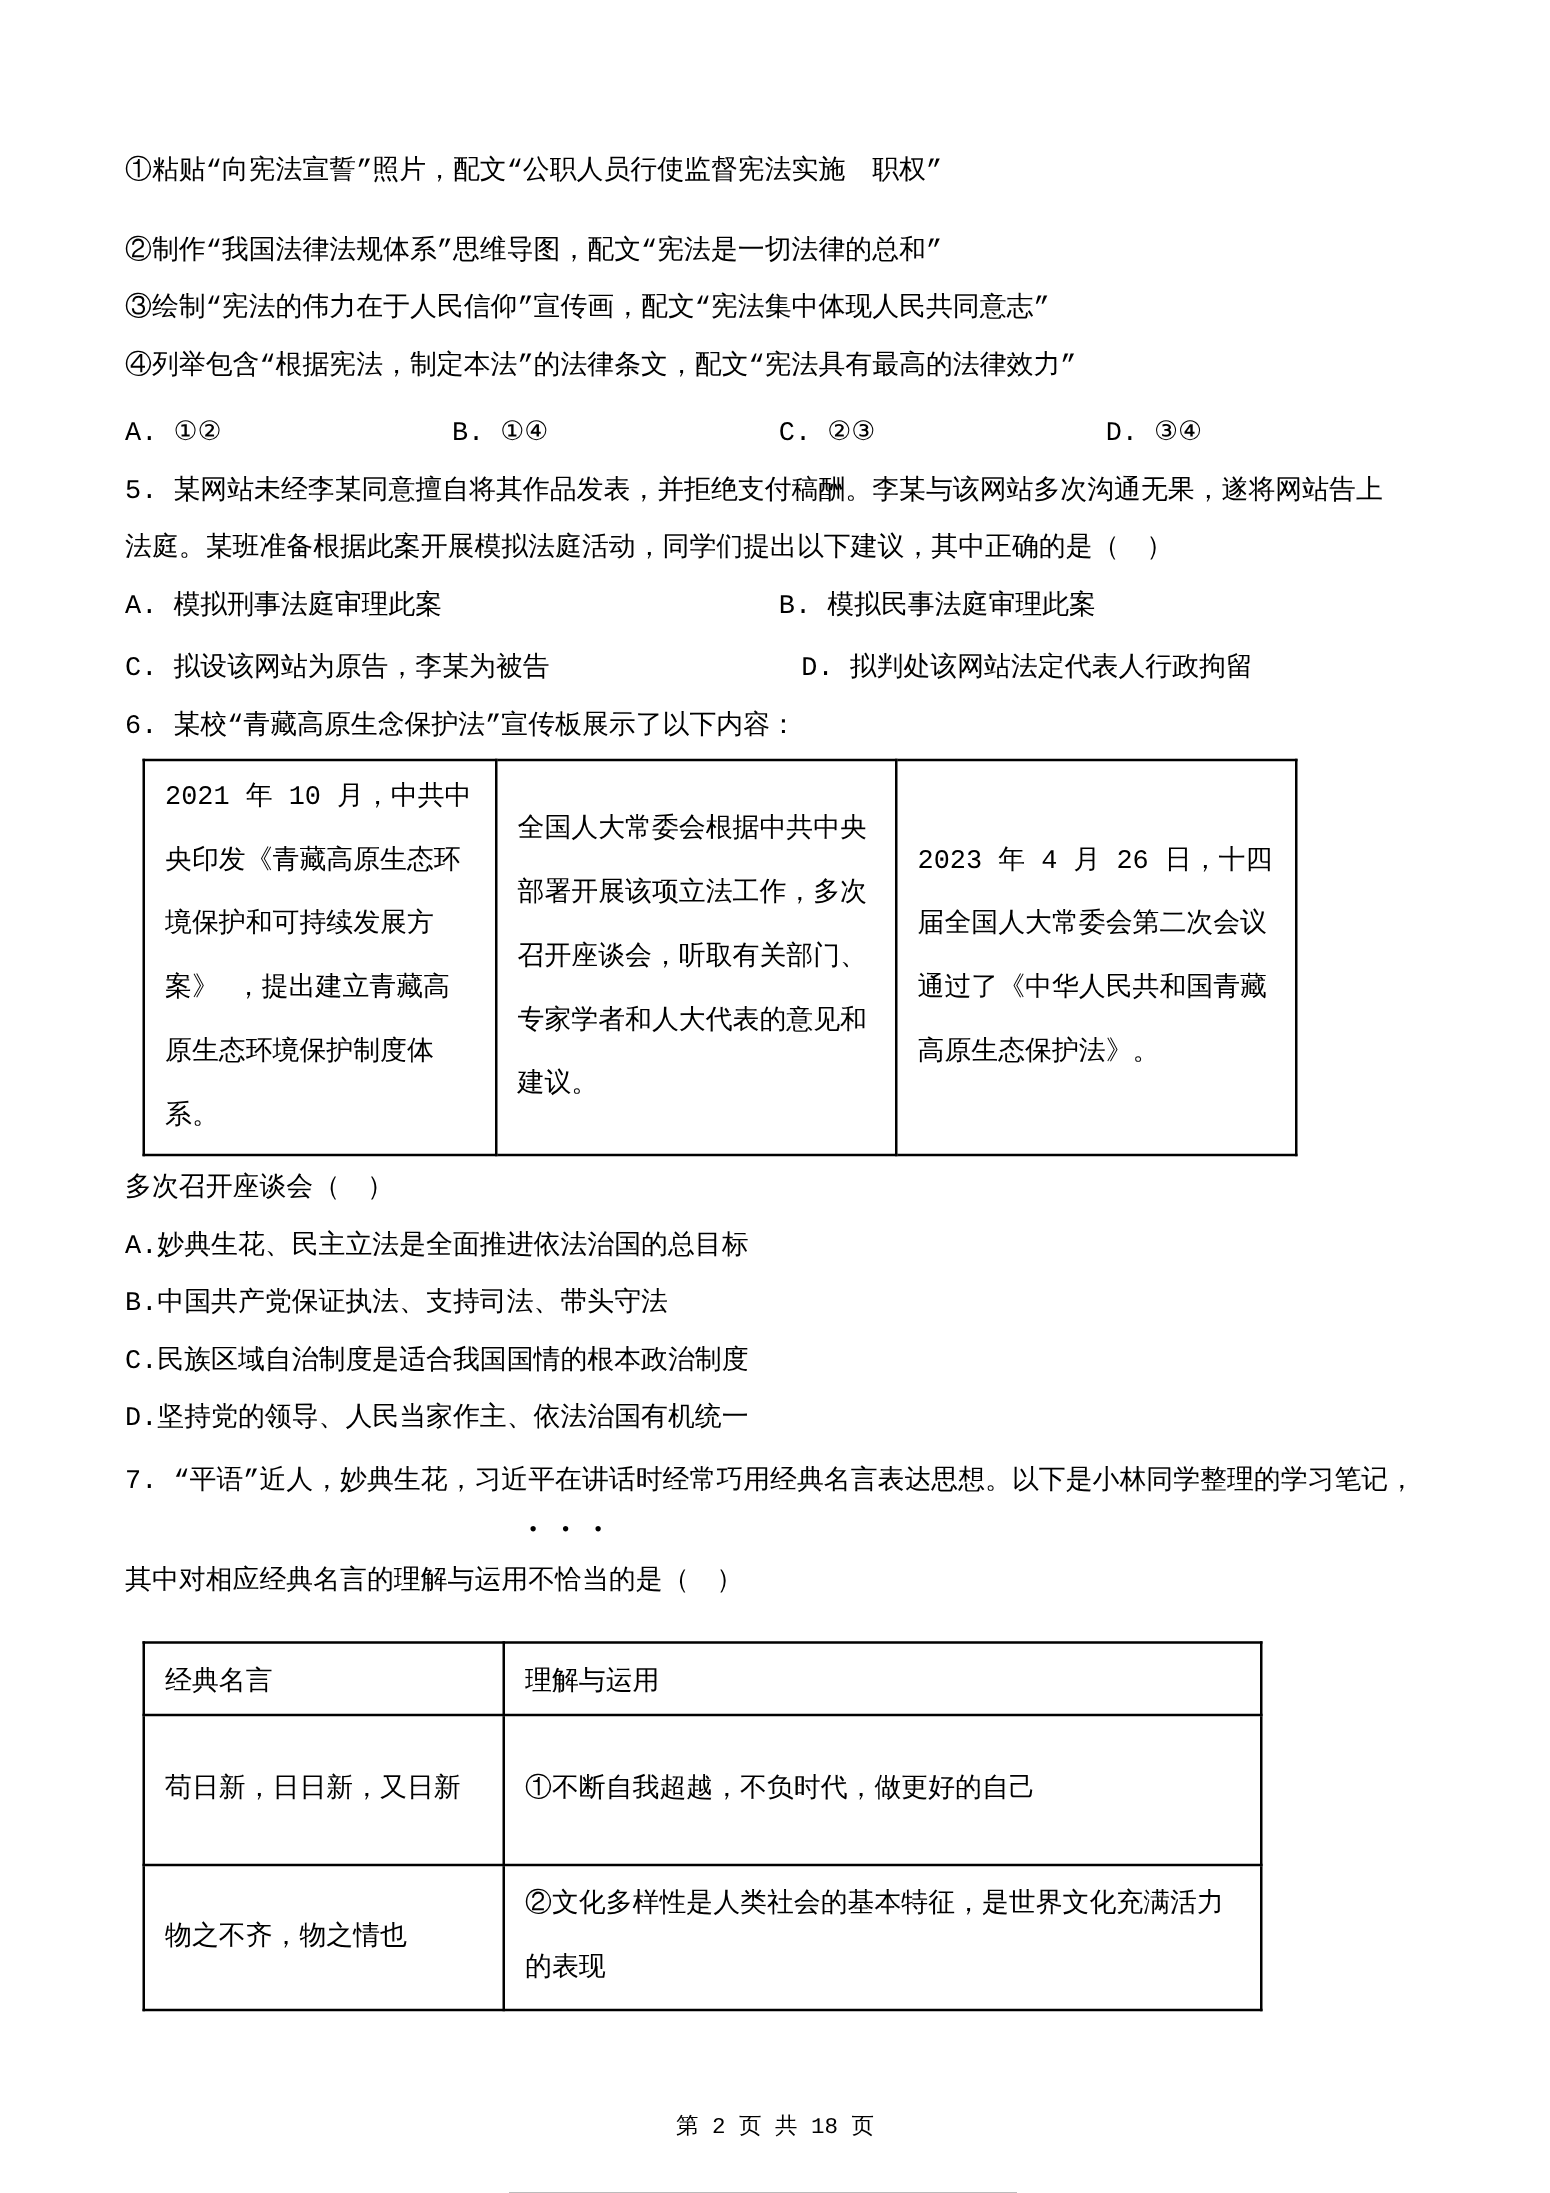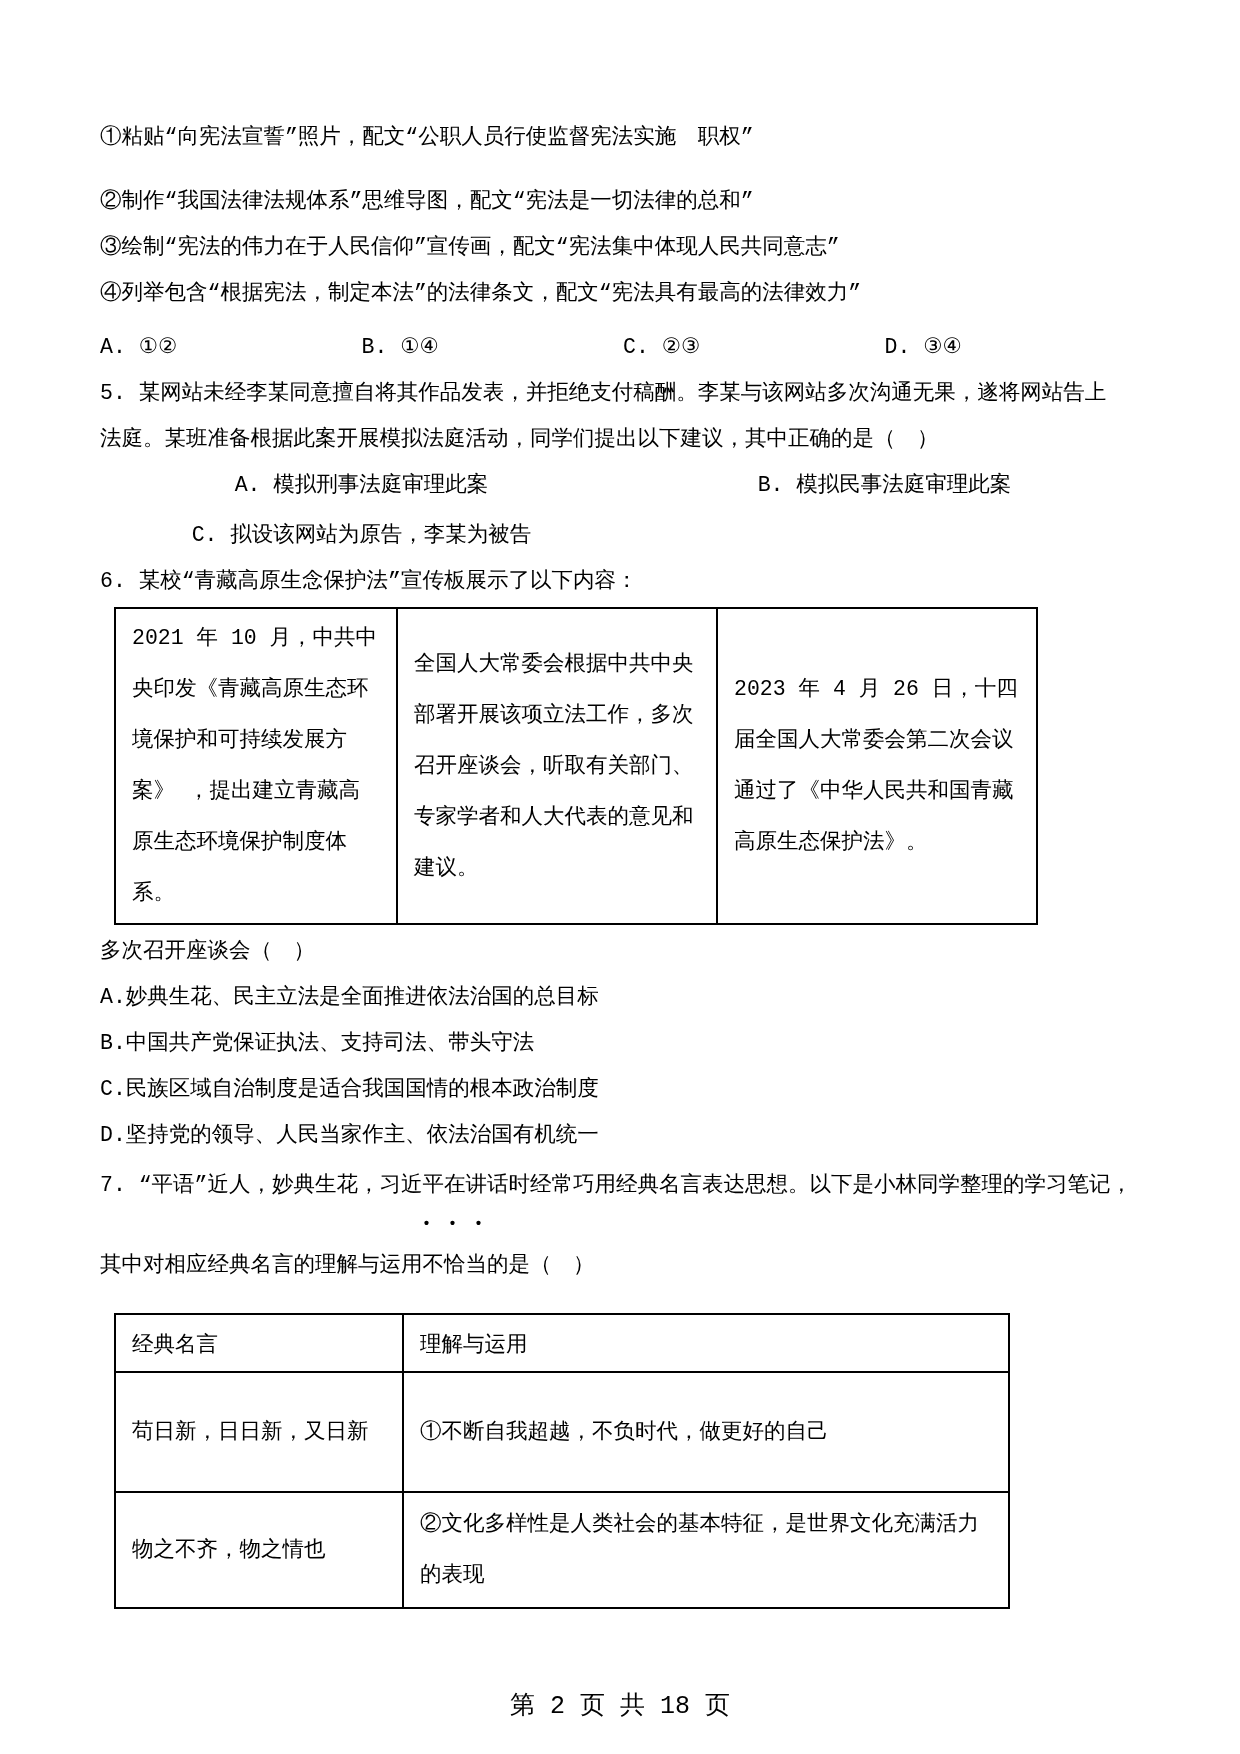--- a/index.html
+++ b/index.html
@@ -21,21 +21,21 @@
   .line { line-height:46px; white-space:nowrap; }
   .mt9  { margin-top:9px; }
   .mt18 { margin-top:18px; }
   .mt8  { margin-top:8px; }
   .mt4  { margin-top:4px;gap:36px; }
   .mt3  { margin-top:3px; }
 
   .options-row-4 { display:flex; line-height:46px; }
   .options-row-4 > span { width:25%; }
   .options-row-2 { display:flex; line-height:46px; }
-  .options-row-2 > span { width:50%;text-align:center; }
+  .options-row-2 > span { width:50%; }
 
   table { border-collapse:collapse; table-layout:fixed; }
   td, th { border:2px solid #000; font-weight:normal; text-align:left; }
 
   .t1 { width:820px; margin-left:14px; margin-top:3px; height:306px; }
   .t1 td { padding:4px 16px; line-height:51px; vertical-align:middle; }
   .t1 .c1 { width:248px;margin-top:24px; }
   .t1 .c2 { width:286px; }
   .t1 .c3 { width:286px; vertical-align:middle; }
 
@@ -53,21 +53,21 @@
     padding-left:322px;
     font-size:15px;
     font-weight:bold;
     letter-spacing:17px;
   }
   .footer {
     position:absolute;
     left:0; top:1688px;
     width:100%;
     text-align:center;
-    font-size:25px;
+    font-size:18px;
   }
 </style>
 </head>
 <body>
 
 <div class="page">
   <div class="content">
 
     <div class="line mt9">①粘贴“向宪法宣誓”照片，配文“公职人员行使监督宪法实施　职权”</div>
     <div class="line mt18">②制作“我国法律法规体系”思维导图，配文“宪法是一切法律的总和”</div>
@@ -83,20 +83,21 @@
 
     <div class="line">5. 某网站未经李某同意擅自将其作品发表，并拒绝支付稿酬。李某与该网站多次沟通无果，遂将网站告上</div>
     <div class="line">法庭。某班准备根据此案开展模拟法庭活动，同学们提出以下建议，其中正确的是（　）</div>
 
     <div class="options-row-2">
       <span>A. 模拟刑事法庭审理此案</span>
       <span>B. 模拟民事法庭审理此案</span>
     </div>
     <div class="options-row-2 mt4">
       <span>C. 拟设该网站为原告，李某为被告</span>
+      <span>D. 拟判处该网站法定代表人行政拘留</span>
     </div>
 
     <div class="line">6. 某校“青藏高原生念保护法”宣传板展示了以下内容：</div>
 
     <table class="t1">
       <tbody>
           <tr>
         <td class="c1">2021 年 10 月，中共中央印发《青藏高原生态环境保护和可持续发展方案》 ，提出建立青藏高原生态环境保护制度体系。</td>
         <td class="c2">全国人大常委会根据中共中央部署开展该项立法工作，多次召开座谈会，听取有关部门、专家学者和人大代表的意见和建议。</td>
         <td class="c3">2023 年 4 月 26 日，十四届全国人大常委会第二次会议通过了《中华人民共和国青藏高原生态保护法》。</td>

